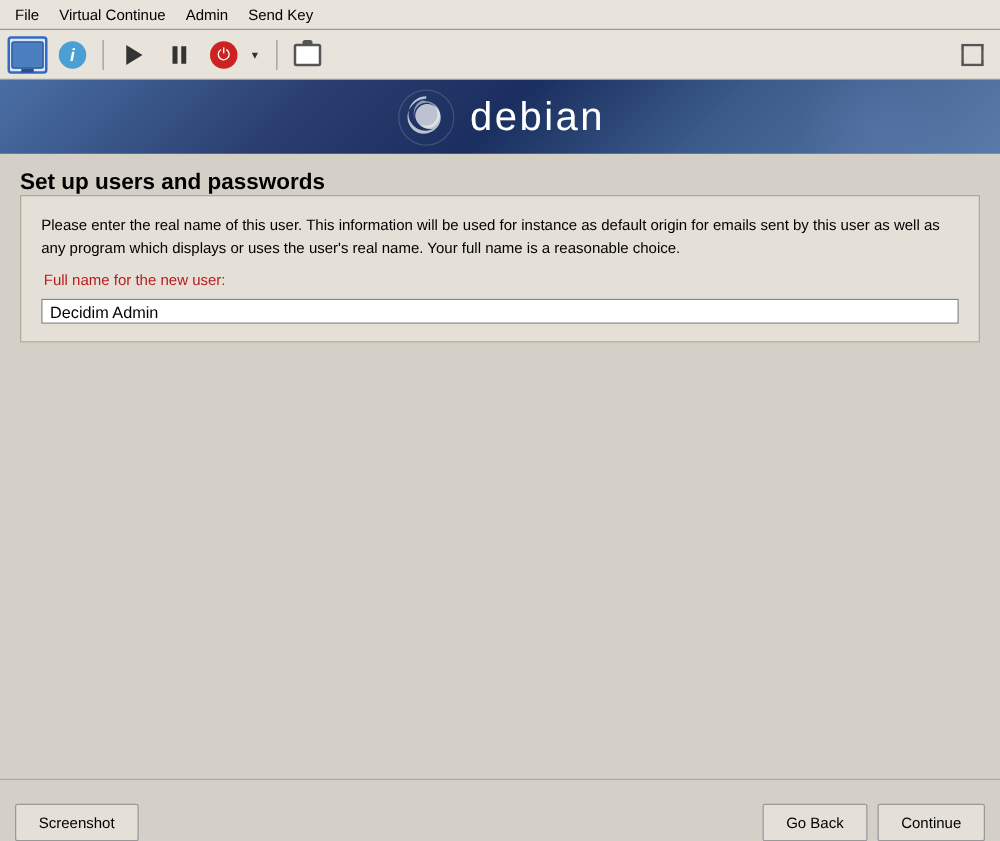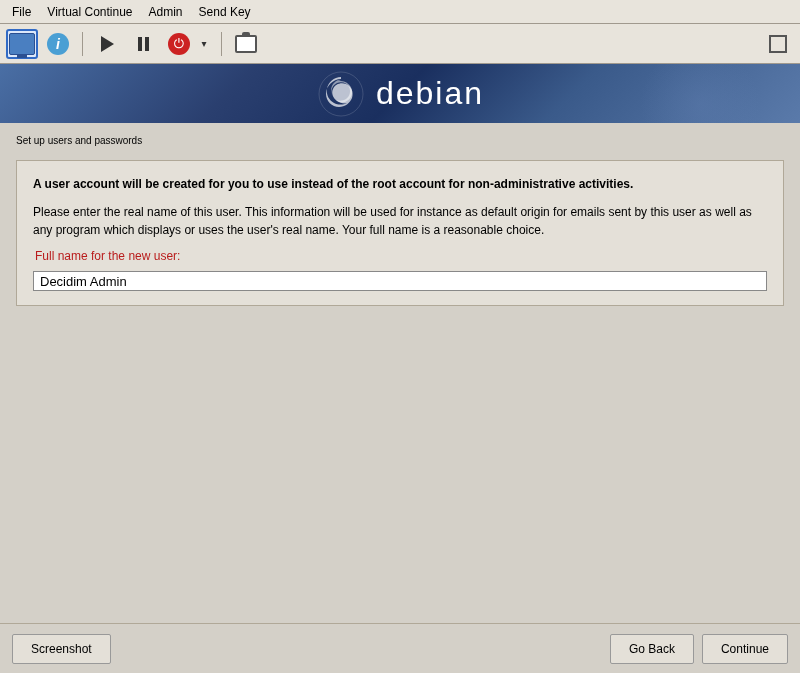--- a/index.html
+++ b/index.html
@@ -210,24 +210,24 @@
     }
 
     
     .main-content {
       background: #d4d0c8;
       padding: 12px 16px;
       flex: 1;
     }
 
     .page-title {
-      font-size: 10px;
-      font-weight: normal;
+      font-size: 18px;
+      font-weight: bold;
       color: #000;
-      margin-bottom: 14px;
+      margin-bottom: 0;
     }
 
     .content-box {
       background: #e4e0d8;
       border: 1px solid #b0a898;
       padding: 14px 16px;
       margin-bottom: 0;
     }
 
     .description-text {
@@ -263,21 +263,21 @@
     
     .footer {
       position: absolute;
       bottom: 0;
       left: 0;
       right: 0;
       height: 50px;
       background: #d4d0c8;
       border-top: 1px solid #b0a898;
       display: flex;
-      align-items: center;
+      align-items: flex-end;
       padding: 0 12px;
     }
 
     .footer-btn {
       height: 30px;
       padding: 0 18px;
       background: #e4e0d8;
       border: 1px solid #999;
       border-radius: 2px;
       font-size: 12px;
@@ -350,23 +350,20 @@
       <path d="M25 12 C30 12, 35 16, 36 21 C37 26, 34 31, 29 33 C26 34, 22 33, 20 31 C23 32, 27 32, 30 30 C34 27, 35 22, 33 18 C31 14, 26 12, 21 14 C17 16, 14 21, 16 26 C14 22, 15 16, 19 13 C21 11, 23 11, 25 12 Z" fill="rgba(255,255,255,0.5)"></path>
     </svg>
     <span class="debian-text">debian</span>
   </div>
 </div>
 
 <div class="main-content">
   <div class="page-title">Set up users and passwords</div>
 
   <div class="content-box">
-    <p class="description-text">
-      <strong>A user account will be created for you to use instead of the root account for non-administrative activities.</strong>
-    </p>
     <p class="description-text">Please enter the real name of this user. This information will be used for instance as default origin for emails sent by this user as well as any program which displays or uses the user's real name. Your full name is a reasonable choice.</p>
     <div class="field-label">Full name for the new user:</div>
     <input type="text" class="text-input" value="Decidim Admin" style="">
   </div>
 </div>
 
 <div class="empty-area"></div>
 
 <div class="footer">
   <div class="footer-left">

